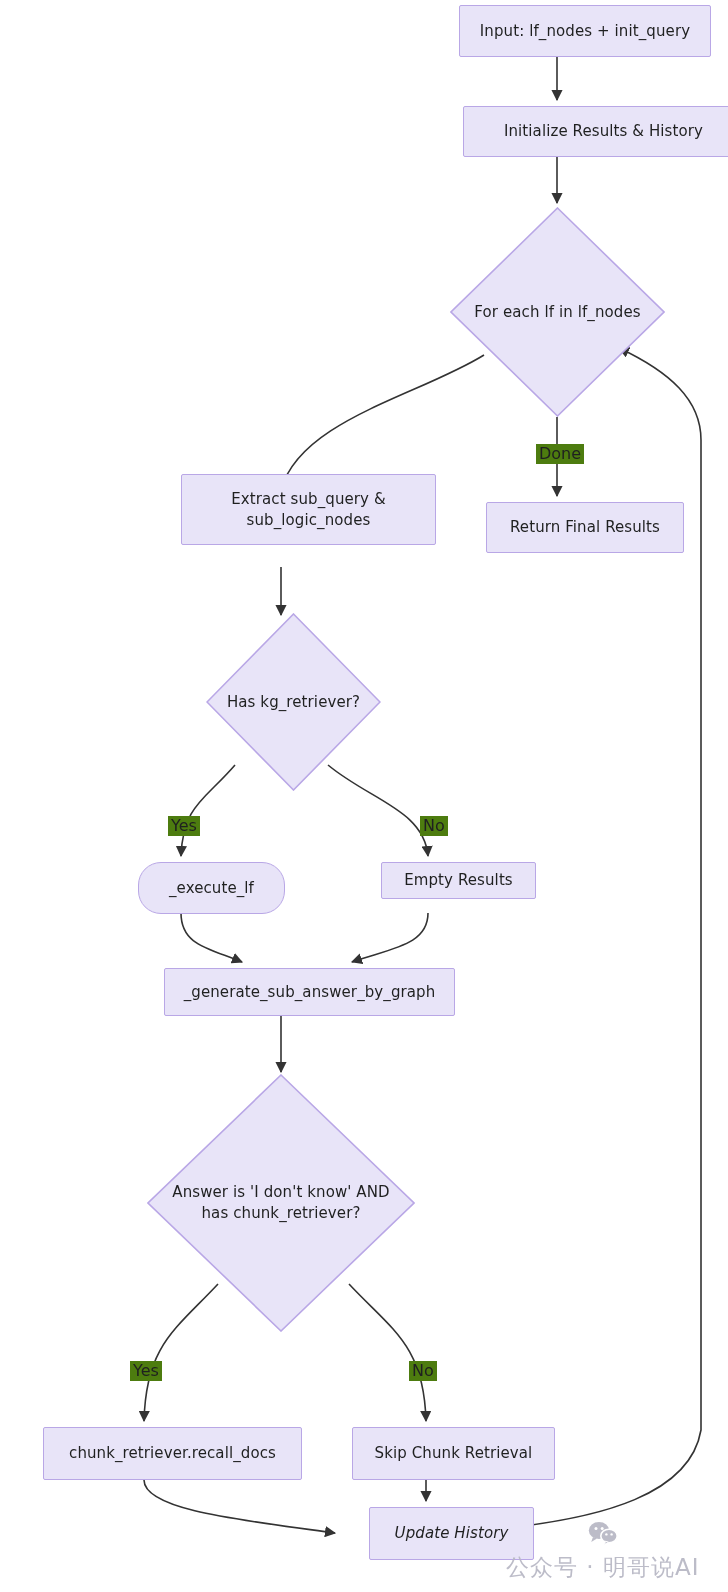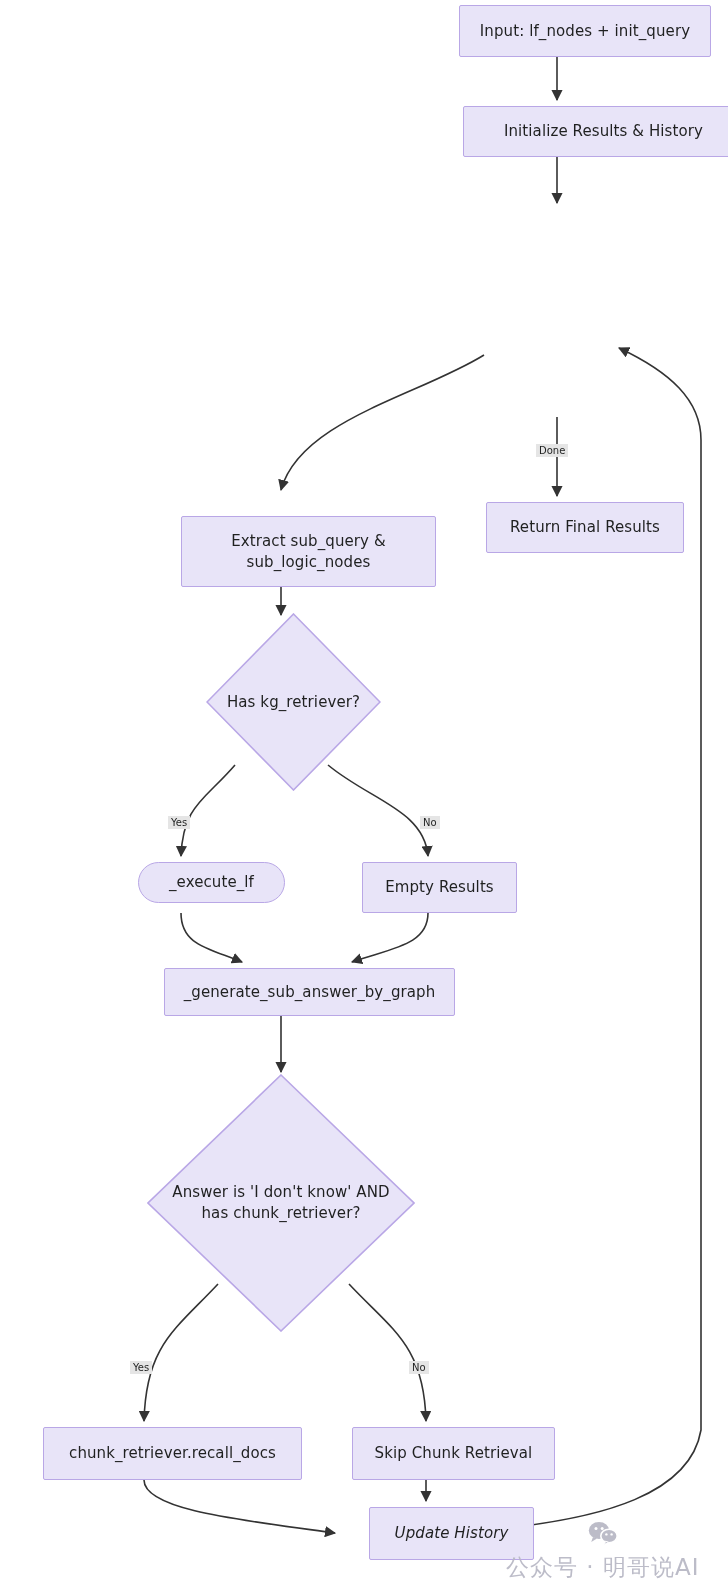--- a/index.html
+++ b/index.html
@@ -61,23 +61,23 @@
     white-space: pre-line;
   }
   .node .label {
     position: relative;
     z-index: 2;
     white-space: pre-line;
     padding: 0 8px;
   }
   .edge-label {
     position: absolute;
-    background: #e5e5e5;
+    background: #4d7c0f;
     color: #1f2020;
-    font-size: 10px;
+    font-size: 16px;
     line-height: 1.1;
     padding: 1px 3px;
     white-space: nowrap;
   }
   .watermark {
     position: absolute;
     display: flex;
     align-items: center;
     gap: 7px;
     color: #b9b9c6;
@@ -138,42 +138,48 @@
   </svg>
 
   <div class="node rect" style="left:431px; top:5px; width:252px; height:52px;">
     <span class="label">Input: lf_nodes + init_query</span>
   </div>
 
   <div class="node rect" style="left:435px; top:106px; width:281px; height:51px;">
     <span class="label">Initialize Results &amp; History</span>
   </div>
 
+  <div class="node diamond-wrap" style="left:450px; top:207px; width:215px; height:210px;">
+    <svg class="diamond-shape" viewBox="0 0 215 210" preserveAspectRatio="none">
+      <polygon points="107.5,1 214,105 107.5,209 1,105" fill="#e8e4f8" stroke="#b9a7e6" stroke-width="1.6"></polygon>
+    </svg>
+    <span class="diamond-label">For each lf in lf_nodes</span>
+  </div>
 
   <div class="node rect" style="left:458px; top:502px; width:198px; height:51px;">
     <span class="label">Return Final Results</span>
   </div>
 
-  <div class="node rect" style="left:153px; top:516px; width:255px; height:71px;">
+  <div class="node rect" style="left:153px; top:474px; width:255px; height:71px;">
     <span class="label">Extract sub_query &amp;
 sub_logic_nodes</span>
   </div>
 
   <div class="node diamond-wrap" style="left:206px; top:613px; width:175px; height:178px;">
     <svg class="diamond-shape" viewBox="0 0 175 178" preserveAspectRatio="none">
       <polygon points="87.5,1 174,89 87.5,177 1,89" fill="#e8e4f8" stroke="#b9a7e6" stroke-width="1.6"></polygon>
     </svg>
     <span class="diamond-label">Has kg_retriever?</span>
   </div>
 
-  <div class="node rect" style="left:110px; top:862px; width:147px; height:41px;border-radius:23px;">
+  <div class="node rect" style="left:110px; top:862px; width:147px; height:52px;border-radius:23px;">
     <span class="label">_execute_lf</span>
   </div>
 
-  <div class="node rect" style="left:334px; top:862px; width:155px; height:51px;text-align:right;">
+  <div class="node rect" style="left:353px; top:862px; width:155px; height:37px;text-align:right;">
     <span class="label">Empty Results</span>
   </div>
 
   <div class="node rect" style="left:136px; top:968px; width:291px; height:48px;">
     <span class="label">_generate_sub_answer_by_graph</span>
   </div>
 
   <div class="node diamond-wrap" style="left:147px; top:1074px; width:268px; height:258px;">
     <svg class="diamond-shape" viewBox="0 0 268 258" preserveAspectRatio="none">
       <polygon points="134,1 267,129 134,257 1,129" fill="#e8e4f8" stroke="#b9a7e6" stroke-width="1.6"></polygon>

